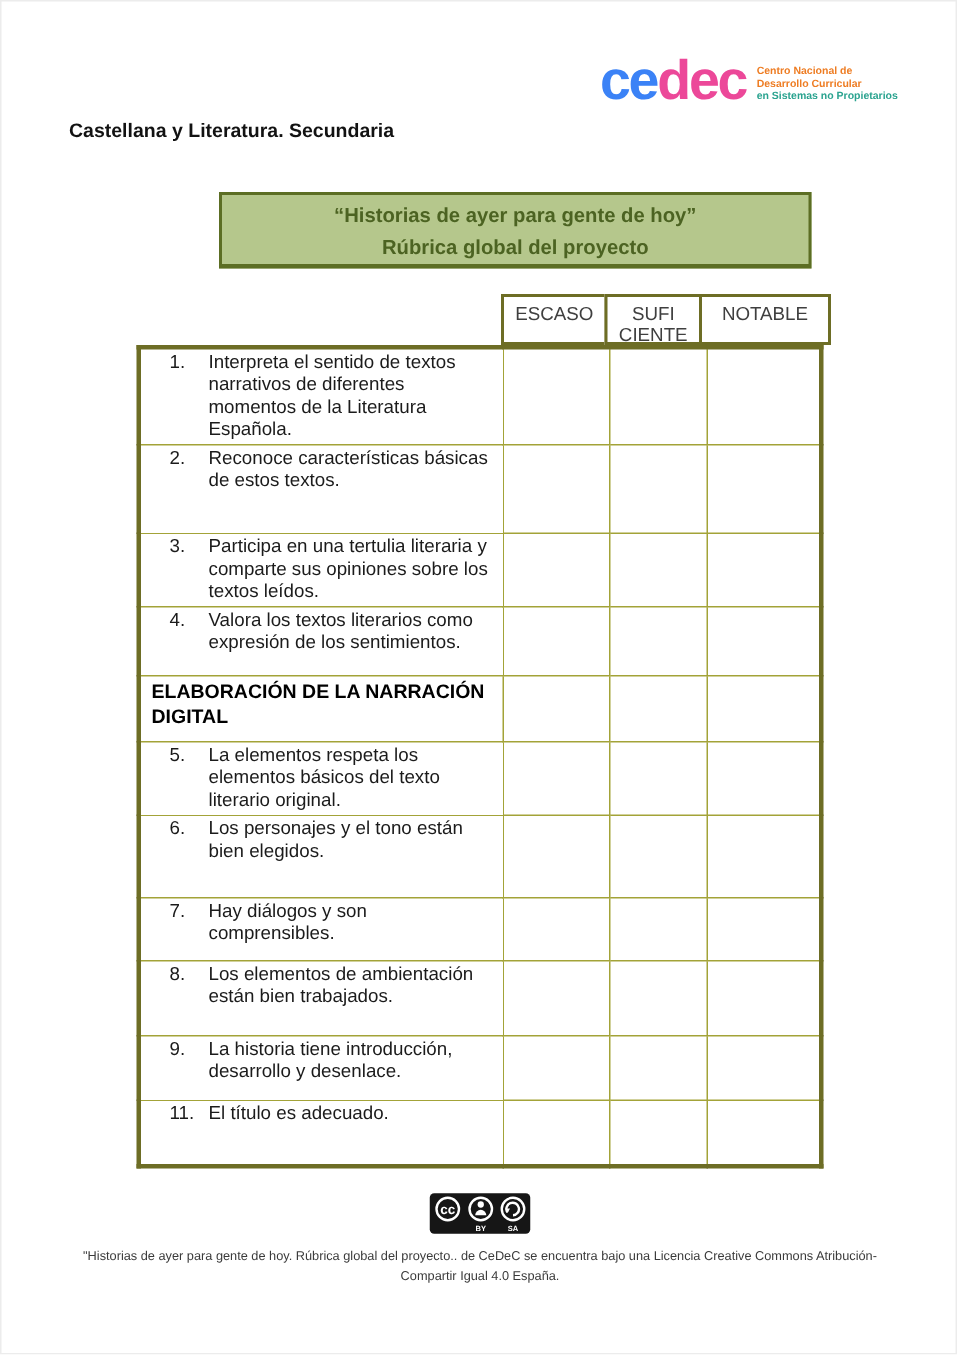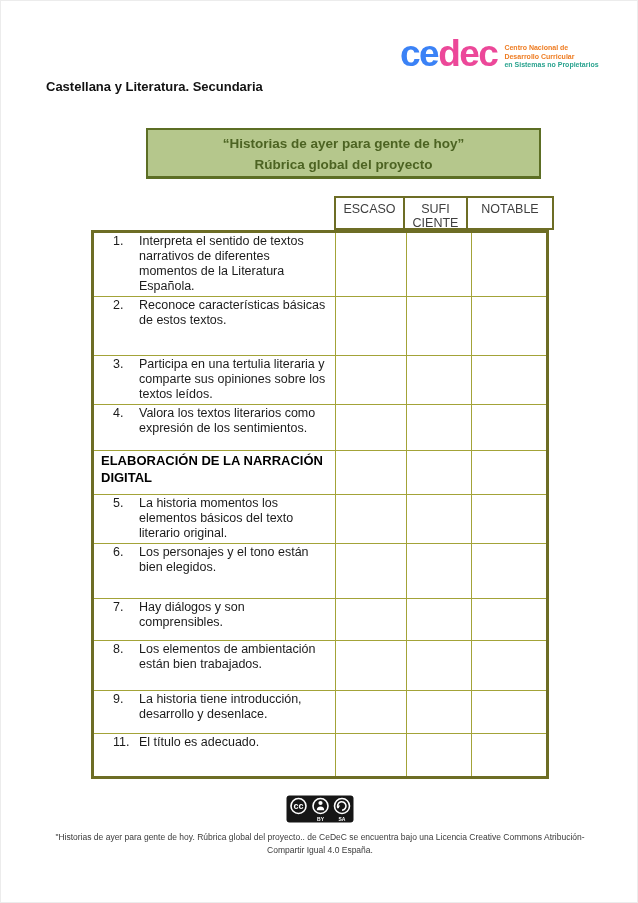--- a/index.html
+++ b/index.html
@@ -148,21 +148,21 @@
           <td></td>
           <td></td>
       </tr>
       <tr>
         <td class="section-cell">ELABORACIÓN DE LA NARRACIÓN DIGITAL</td>
         <td></td>
           <td></td>
           <td></td>
       </tr>
       <tr>
-        <td class="item-cell"><span class="num">5.</span><span>La historia momentos los elementos básicos del texto literario original.</span></td>
+        <td class="item-cell"><span class="num">5.</span><span>La elementos respeta los elementos básicos del texto literario original.</span></td>
         <td></td>
           <td></td>
           <td></td>
       </tr>
       <tr>
         <td class="item-cell"><span class="num">6.</span><span>Los personajes y el tono están bien elegidos.</span></td>
         <td></td>
           <td></td>
           <td></td>
       </tr>

